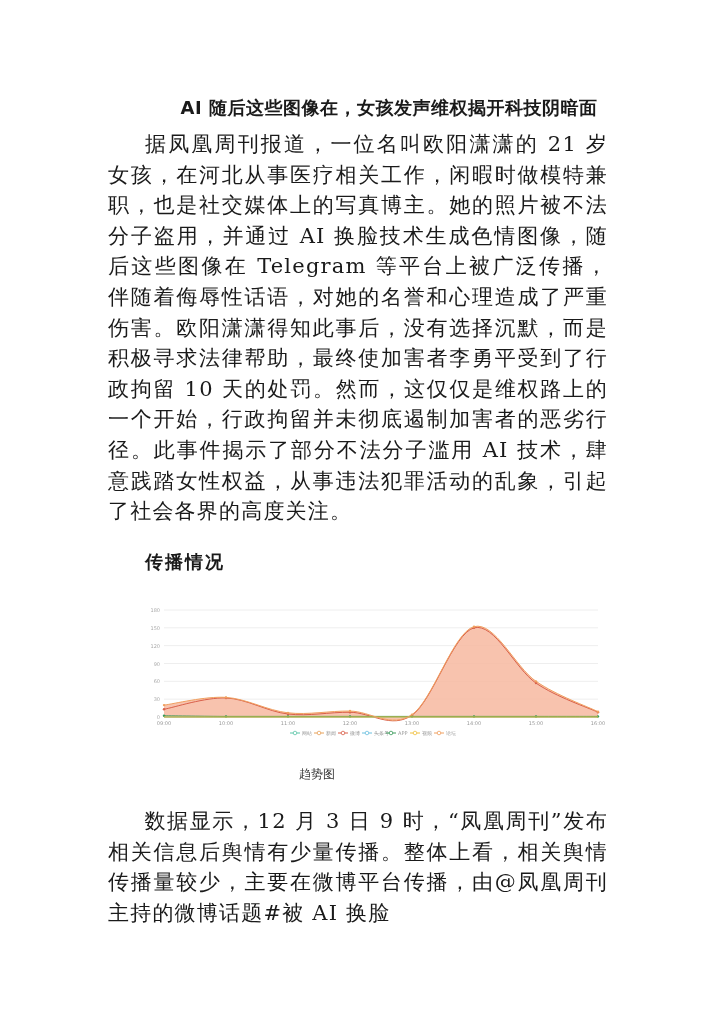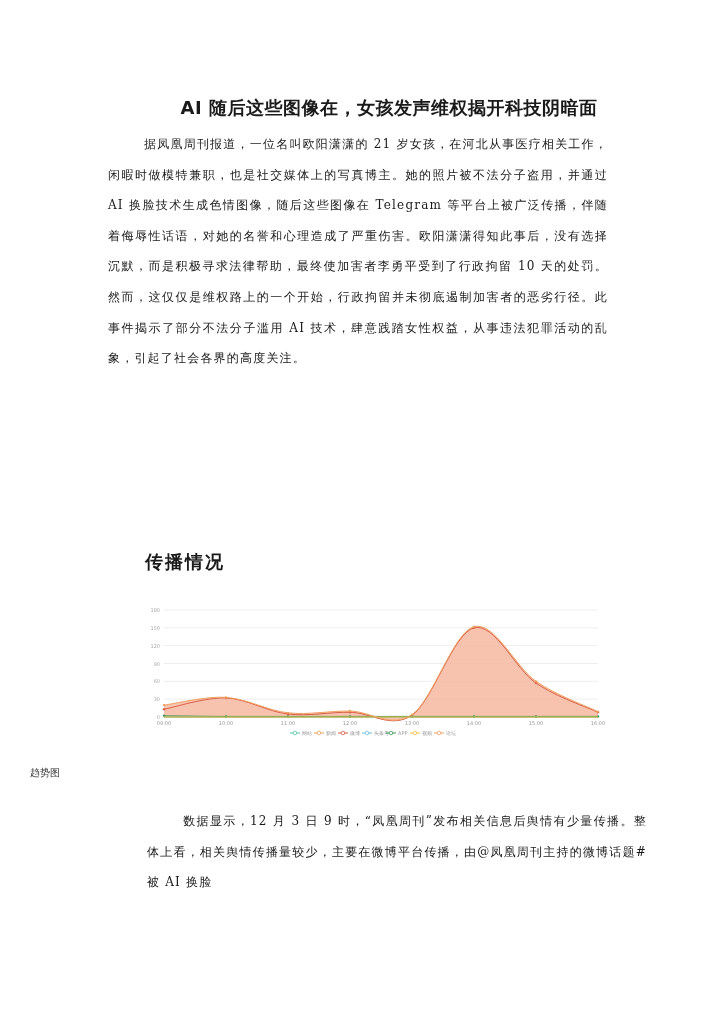--- a/index.html
+++ b/index.html
@@ -1,29 +1,29 @@
 <!DOCTYPE html>
 <html><head>
 <meta charset="utf-8">
 <style>
   html, body { margin:0; padding:0; background:#ffffff; }
   body { width:724px; height:1024px; position:relative; overflow:hidden;
          font-family:"DejaVu Serif","Liberation Serif",serif; color:#1a1a1a; }
   .title { position:absolute; left:0; width:724px; top:96px; text-align:center;
            font-family:"DejaVu Sans","Liberation Sans",sans-serif; font-weight:bold;
            font-size:18px; letter-spacing:0.5px; padding-left:54px; box-sizing:border-box; }
-  .para { position:absolute; left:108px; width:500px; font-size:12px; line-height:30.6px;
+  .para { position:absolute; left:108px; width:500px; font-size:21px; line-height:30.6px;
           text-align:justify; letter-spacing:1.2px; margin:0; }
   .para .indent { display:inline-block; width:36px; }
   .p1 { top:129px; }
-  .p2 { top:806px;margin-left:39px; }
+  .p2 { top:806px; }
   .section { position:absolute; left:145px; top:550px; font-family:Liberation Serif, serif;
              font-weight:bold; font-size:18px; letter-spacing:2px; }
   .chart { position:absolute; left:140px; top:600px; width:470px; height:140px; }
-  .caption { position:absolute; left:0; width:604px; top:766px; font-size:10px; color:#333; padding-left:30px; box-sizing:border-box; }
+  .caption { position:absolute; left:0; width:604px; top:766px; text-align:center; font-size:12px; color:#333; padding-left:30px; box-sizing:border-box; }
   svg text { font-family:"DejaVu Sans","Liberation Sans",sans-serif; }
 </style>
 </head>
 <body>
 
 <div class="title">AI 随后这些图像在，女孩发声维权揭开科技阴暗面</div>
 
 <p class="para p1"><span class="indent"></span><span>据凤凰周刊报道，一位名叫欧阳潇潇的 21 岁女孩，在河北从事医疗相关工作，闲暇时做模特兼职，也是社交媒体上的写真博主。她的照片被不法分子盗用，并通过 AI 换脸技术生成色情图像，随后这些图像在 Telegram 等平台上被广泛传播，伴随着侮辱性话语，对她的名誉和心理造成了严重伤害。欧阳潇潇得知此事后，没有选择沉默，而是积极寻求法律帮助，最终使加害者李勇平受到了行政拘留 10 天的处罚。然而，这仅仅是维权路上的一个开始，行政拘留并未彻底遏制加害者的恶劣行径。此事件揭示了部分不法分子滥用 AI 技术，肆意践踏女性权益，从事违法犯罪活动的乱象，引起了社会各界的高度关注。</span></p>
 
 <div class="section">传播情况</div>

